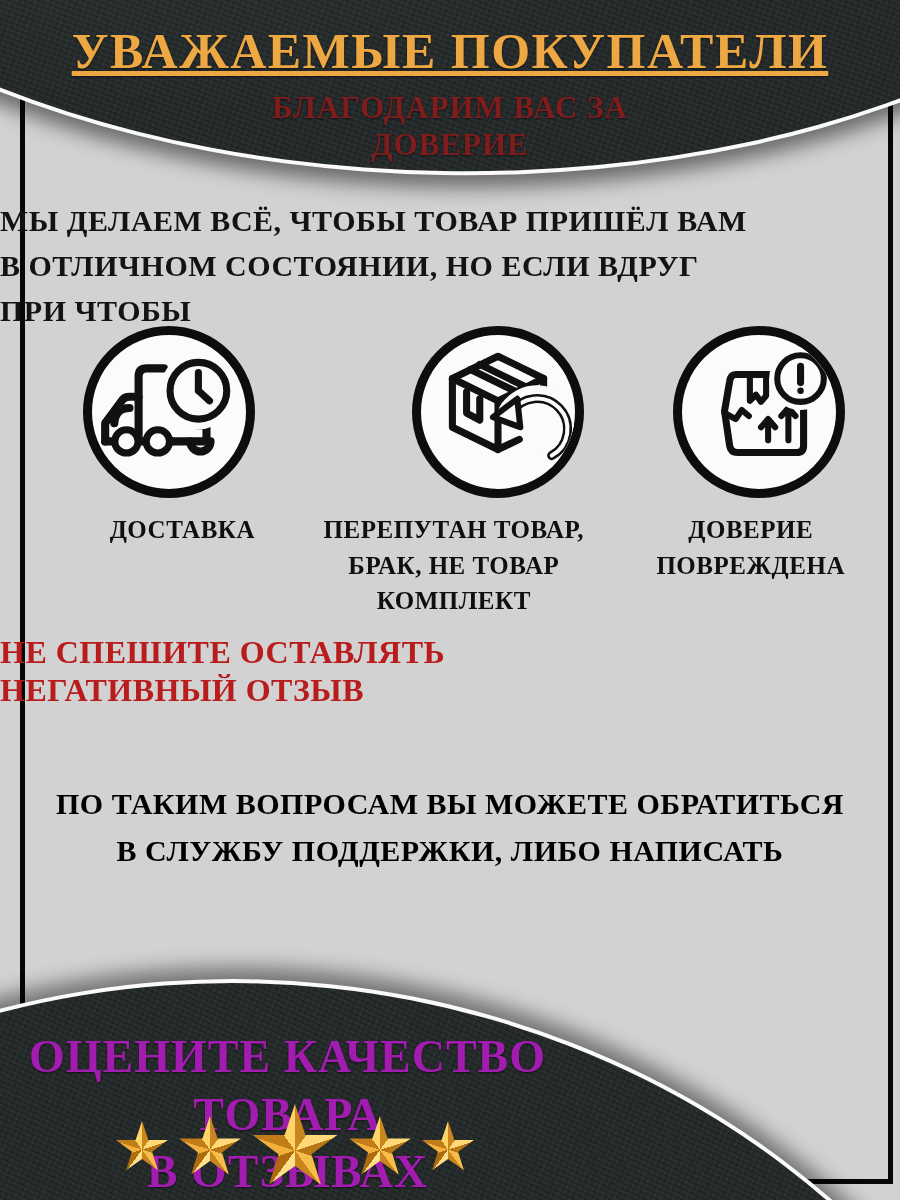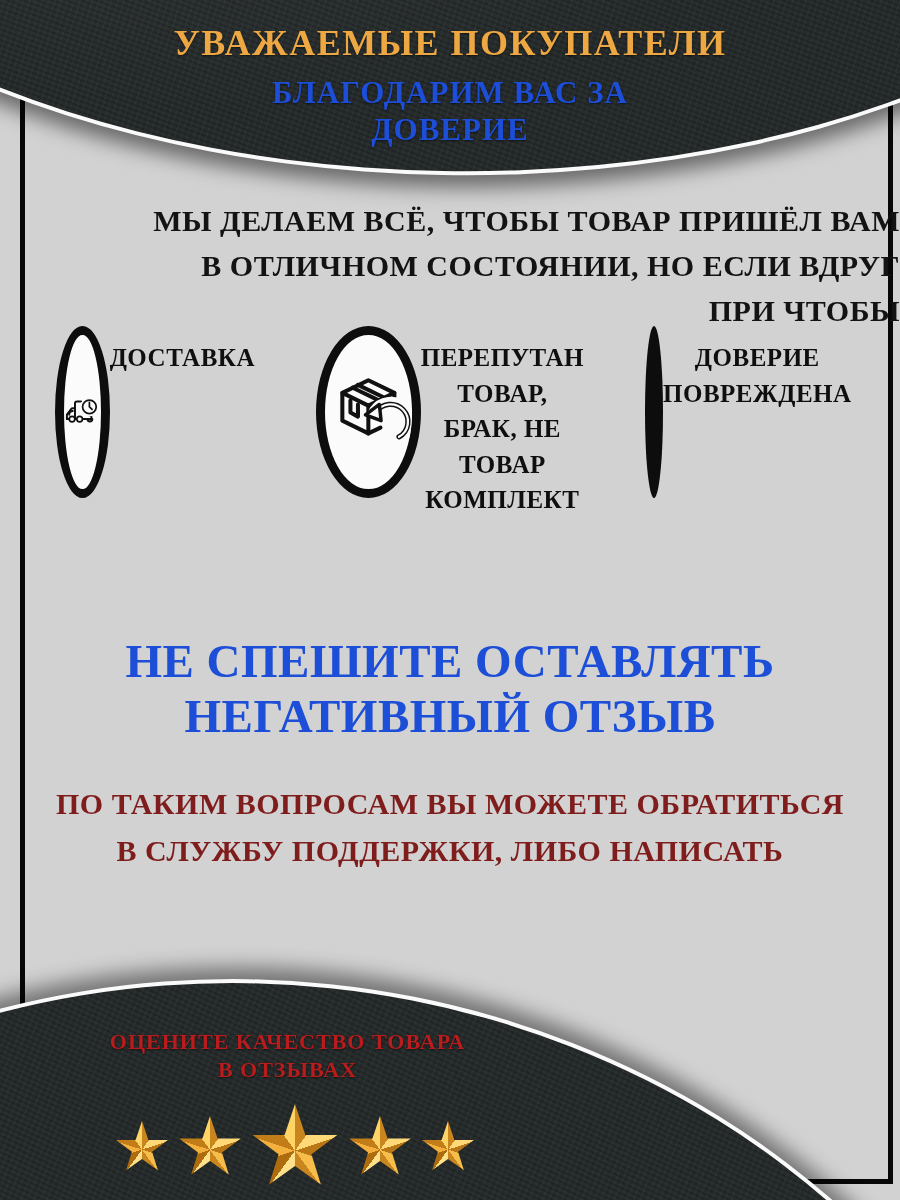--- a/index.html
+++ b/index.html
@@ -31,47 +31,47 @@
     transform:rotate(1deg);
     box-shadow:0 12px 20px rgba(0,0,0,.5);
   }
   .panel-bottom{
     left:-600px;top:980px;width:1700px;height:1540px;
     transform:rotate(6deg);
     box-shadow:0 -12px 20px rgba(0,0,0,.45);
   }
   
   .hdr{position:absolute;left:0;right:0;top:24px;text-align:center;z-index:4;}
-  .hdr-title{font-size:36px;letter-spacing:1.5px;color:#eda843;line-height:1.1;
+  .hdr-title{font-size:50px;letter-spacing:1.5px;color:#eda843;line-height:1.1;
+    text-shadow:0 1px 2px rgba(0,0,0,.55);text-decoration:underline;}
+  .hdr-sub{margin-top:10px;font-size:31px;line-height:1.2;color:#7f1d1d;letter-spacing:1px;
     text-shadow:0 1px 2px rgba(0,0,0,.55);}
-  .hdr-sub{margin-top:10px;font-size:31px;line-height:1.2;color:#1d4ed8;letter-spacing:1px;
-    text-shadow:0 1px 2px rgba(0,0,0,.55);}
-  
-  .intro{position:absolute;left:0;right:0;top:198px;text-align:right;z-index:3;
+  
+  .intro{position:absolute;left:0;right:0;top:198px;text-align:left;z-index:3;
     font-size:30px;line-height:1.5;color:#131313;letter-spacing:.5px;}
-  .warning{position:absolute;left:0;right:0;top:634px;text-align:center;z-index:3;
-    font-size:47px;line-height:1.18;color:#1d4ed8;letter-spacing:.5px;}
+  .warning{position:absolute;left:0;right:0;top:634px;z-index:3;
+    font-size:32px;line-height:1.18;color:#b91c1c;letter-spacing:.5px;}
   .support{position:absolute;left:0;right:0;top:780px;text-align:center;z-index:3;
-    font-size:30px;line-height:1.58;color:#7f1d1d;letter-spacing:.5px;}
+    font-size:30px;line-height:1.58;color:#000000;letter-spacing:.5px;}
   
   .issues{position:absolute;left:0;top:326px;width:900px;z-index:3;
     display:flex;justify-content:space-between;box-sizing:border-box;padding:0 55px;}
-  .issue{display:flex;flex-direction:row;align-items:flex-start;}
+  .issue{display:flex;flex-direction:column;align-items:flex-end;}
   .issue.c1,.issue.c3{width:200px;}
   .issue.c2{width:268px;}
   .icon-circle{
     width:172px;height:172px;border-radius:50%;box-sizing:border-box;
     border:9px solid #0d0d0d;background:#fbfbfb;
     display:flex;align-items:center;justify-content:center;overflow:hidden;
   }
   .issue-label{margin-top:14px;text-align:center;font-size:25px;line-height:1.42;
     color:#0f0f0f;letter-spacing:.5px;}
   
   .ftr-text{position:absolute;left:10px;top:1028px;width:555px;text-align:center;z-index:4;
-    font-size:22px;line-height:1.25;color:#b91c1c;letter-spacing:1px;
+    font-size:46px;line-height:1.25;color:#a21caf;letter-spacing:1px;
     text-shadow:0 1px 2px rgba(0,0,0,.55);}
   .stars{position:absolute;left:105px;top:1102px;width:380px;height:92px;z-index:4;
     display:flex;align-items:center;justify-content:center;gap:9px;}
   .star{
     display:inline-block;flex:0 0 auto;
     clip-path:polygon(50% 0%,61.8% 35.2%,98.1% 35.2%,68.7% 57%,79.4% 91.4%,50% 70.5%,20.6% 91.4%,31.3% 57%,1.9% 35.2%,38.2% 35.2%);
     background:conic-gradient(from 0deg at 50% 53%,
       #c9851e 0 36deg, #ffd978 0 72deg,
       #b97716 0 108deg, #f7bd4a 0 144deg,
       #c9851e 0 180deg, #ffe08a 0 216deg,

